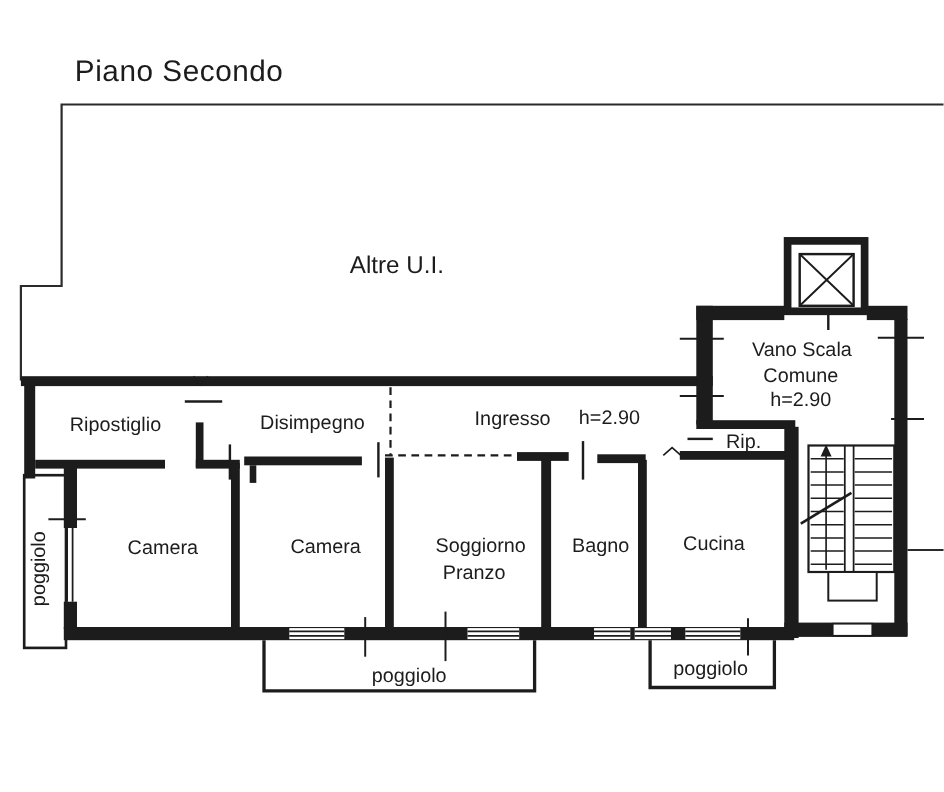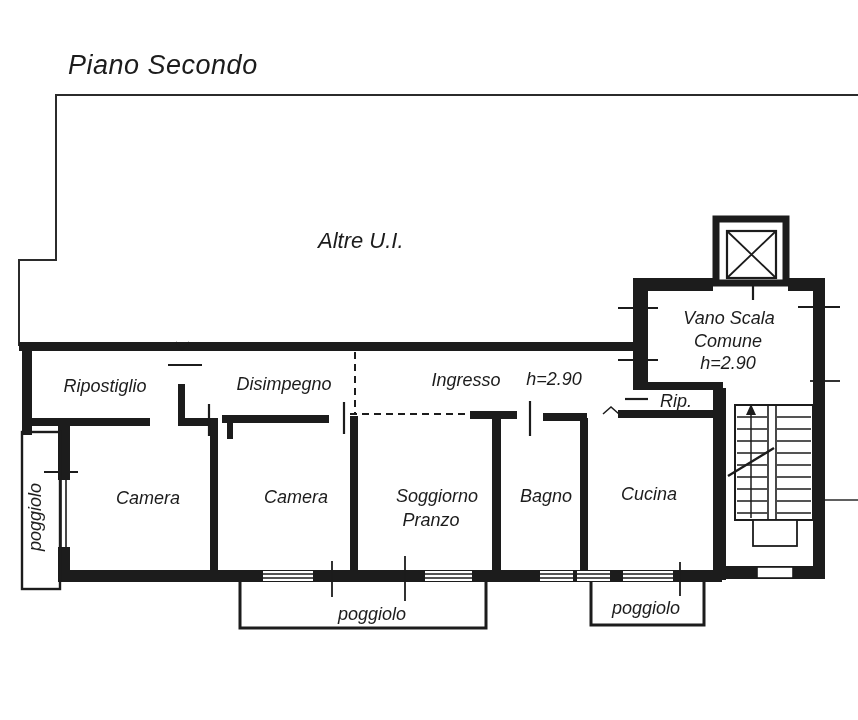--- a/index.html
+++ b/index.html
@@ -2,21 +2,20 @@
 <html><head>
 <meta charset="utf-8">
 <style>
   html,body{margin:0;padding:0;background:#ffffff;}
   .page{
     position:relative;
     width:858px;height:720px;
     background:#ffffff;
     font-family:"Liberation Sans", sans-serif;
     overflow:hidden;
-    font-style:italic;
   }
   svg.plan{position:absolute;left:0;top:0;}
   svg.plan text{
     fill:#1c1c1c;
     font-family:"Liberation Sans", sans-serif;
   }
   .t-title{font-size:27px;letter-spacing:.5px;}
   .t-area{font-size:22px;}
   .t-room{font-size:18px;}
   .ink{stroke:#1c1c1c;}

